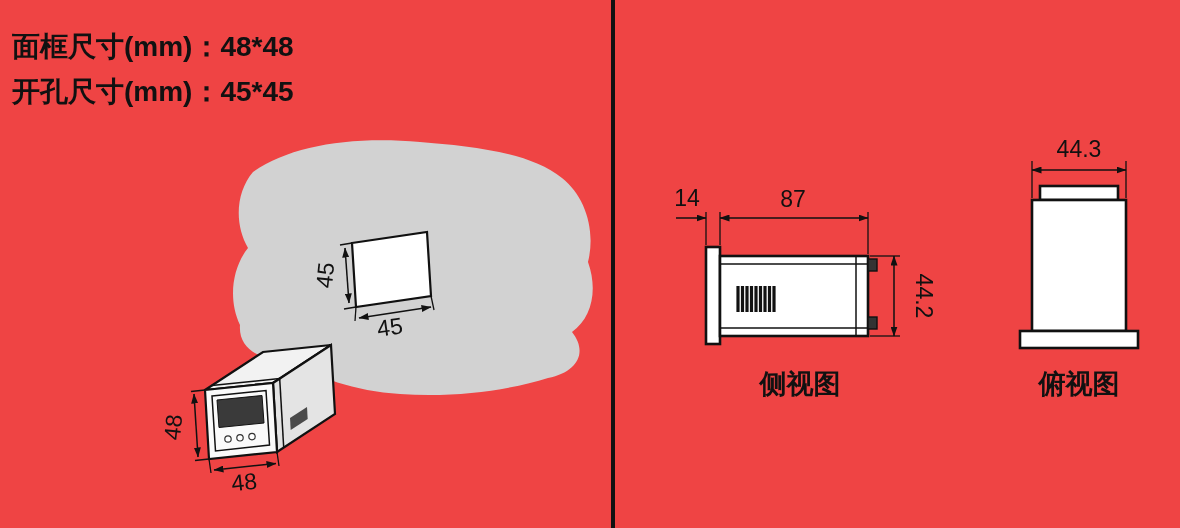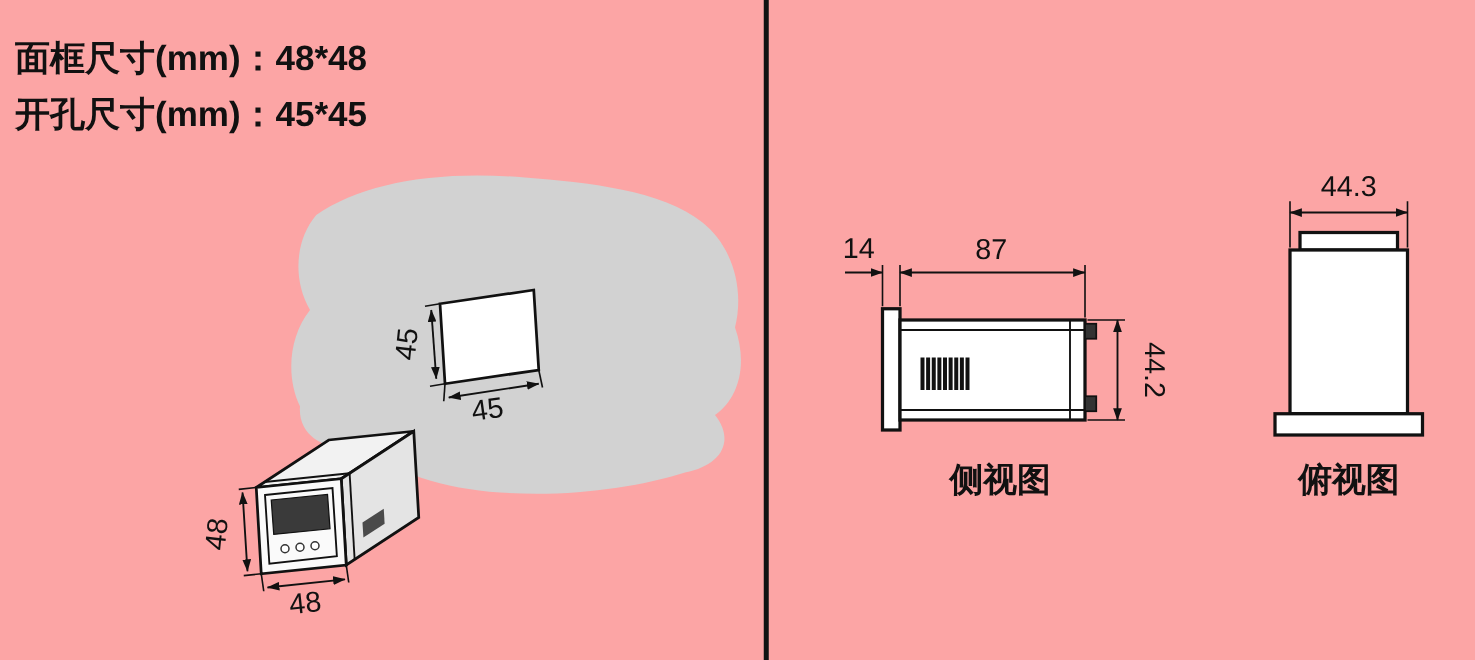--- a/index.html
+++ b/index.html
@@ -1,16 +1,16 @@
 <!DOCTYPE html>
 <html><head>
 <meta charset="utf-8">
 <style>
   html,body{margin:0;padding:0;background:#fff;}
-  .canvas{position:relative;width:1180px;height:528px;background:#fca5a5;overflow:hidden;
+  .canvas{position:relative;width:1180px;height:528px;background:#ef4444;overflow:hidden;
           font-family:"Liberation Sans","DejaVu Sans",sans-serif;}
   svg{position:absolute;left:0;top:0;}
   text{fill:#111;font-family:"Liberation Sans","DejaVu Sans",sans-serif;}
   .hdr{font-size:28px;font-weight:700;}
   .dimtxt{font-size:23px;}
   .vtitle{font-size:27px;font-weight:700;}
   .ol{fill:#ffffff;stroke:#111;stroke-width:2.6;stroke-linejoin:miter;}
   .face{stroke:#111;stroke-width:2.2;stroke-linejoin:miter;}
   .thin{stroke:#111;stroke-width:1.5;fill:none;}
   .ext{stroke:#111;stroke-width:1.3;}

